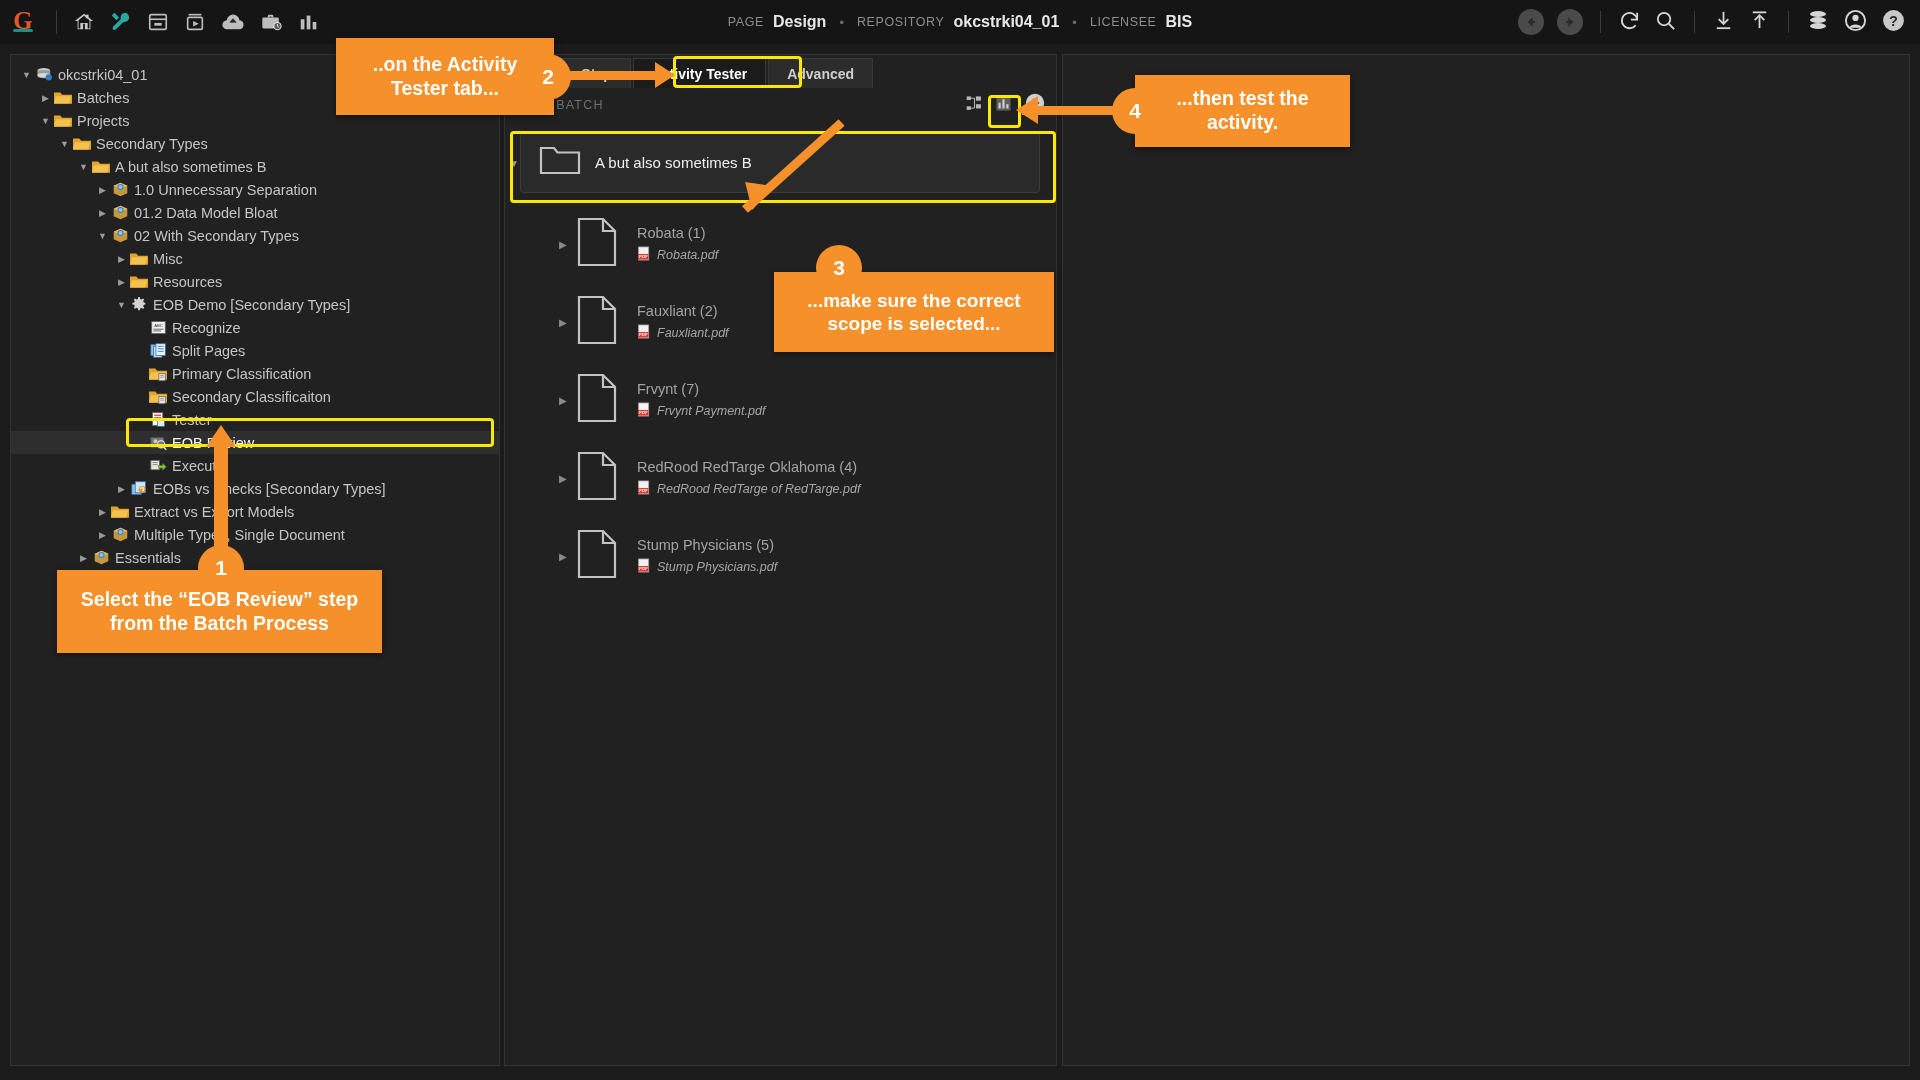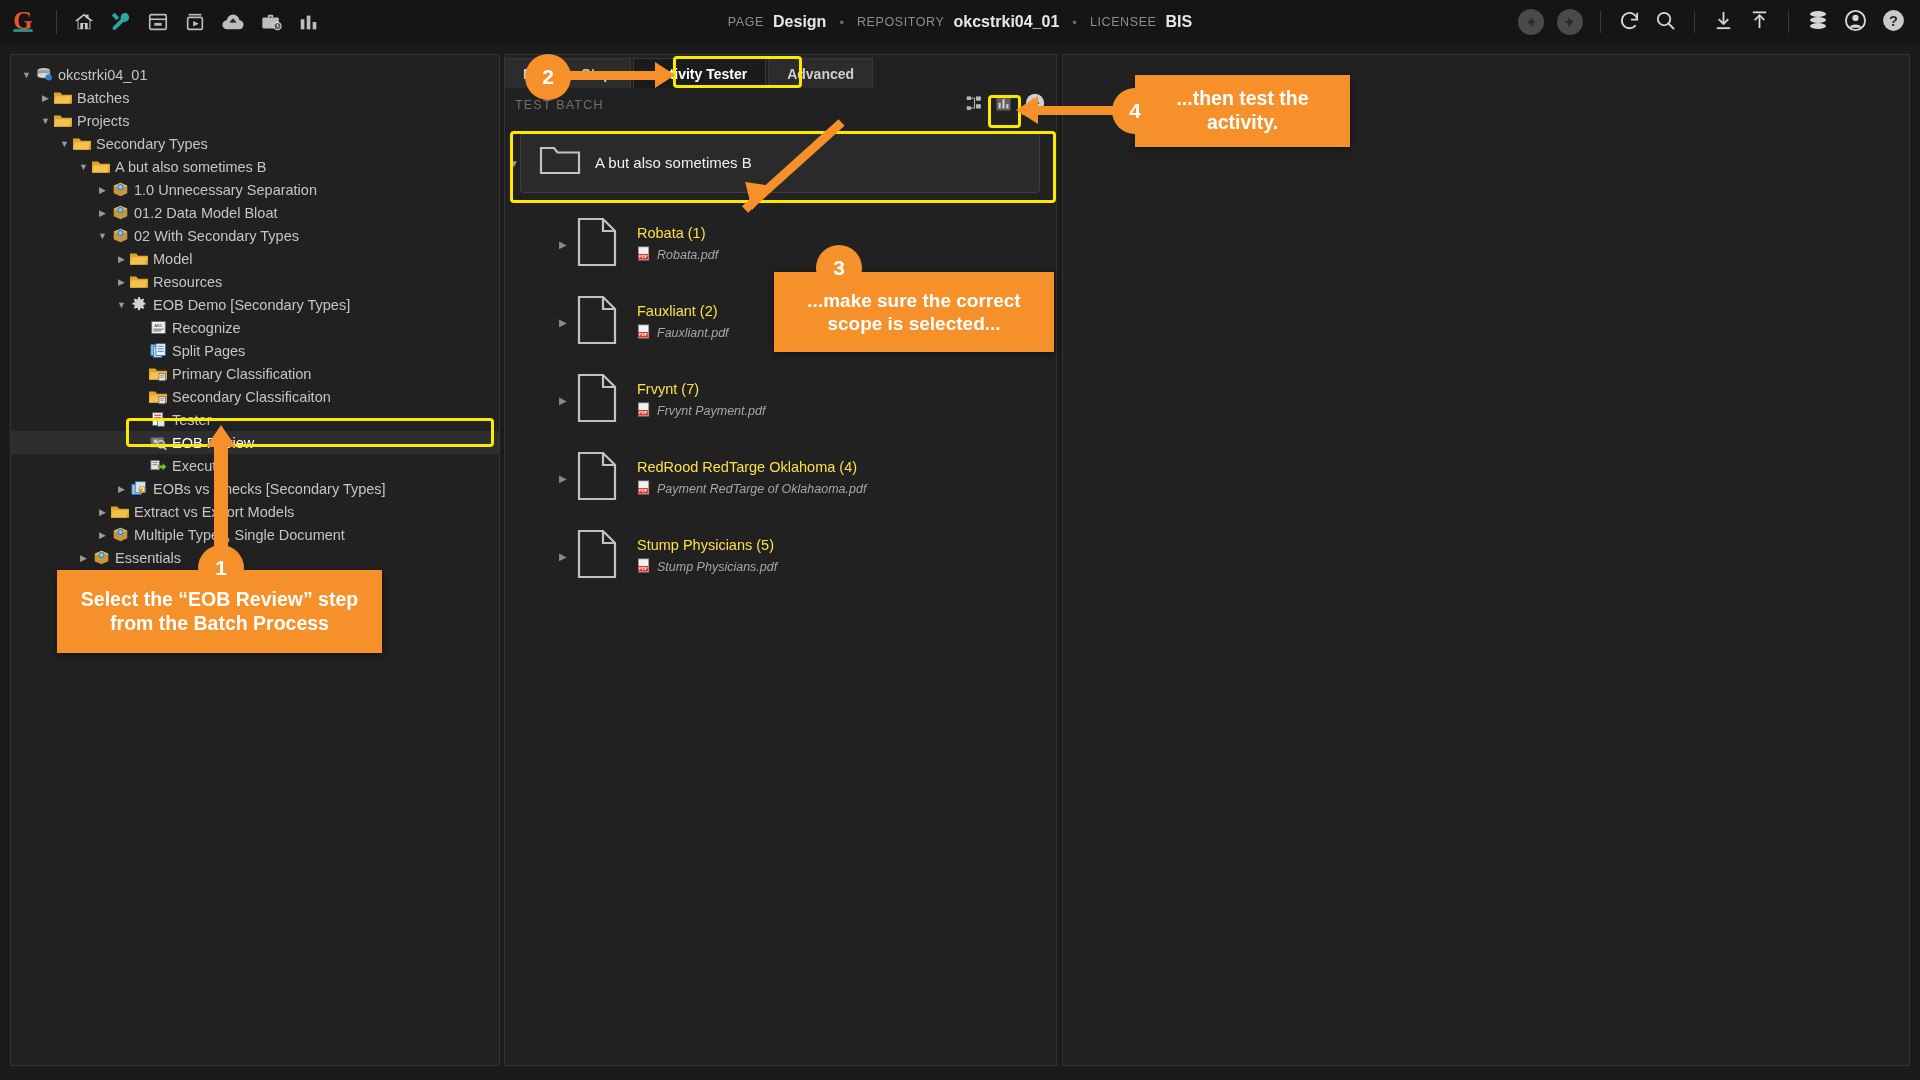--- a/index.html
+++ b/index.html
@@ -81,21 +81,21 @@
     background:#2a2a2a; border:1px solid #3d3d3d; border-radius:4px;
     display:flex; align-items:center; padding-left:18px;
   }
   .scope-arrow { position:absolute; left:-12px; top:26px; color:#9a9a9a; font-size:10px;}
   .scope-label { font-size:15px; color:#efefef; margin-left:14px;}
 
   .doclist { position:absolute; left:0; top:150px; width:100%; }
   .docrow { display:flex; align-items:center; height:78px; padding-left:54px; }
   .doc-arrow { width:18px; color:#8a8a8a; font-size:10px; }
   .doc-text { margin-left:20px; }
-  .doc-title { font-size:14.5px; color:#fde047; margin-bottom:5px;}
+  .doc-title { font-size:14.5px; color:#a3a3a3; margin-bottom:5px;}
   .doc-file { font-size:12.5px; color:#a6a6a6; font-style:italic; display:flex; align-items:center; gap:5px;}
 
   
   .rightpanel {
     position:absolute; left:1062px; top:54px; width:848px; height:1012px;
     background:#212121; border:1px solid #333;
   }
 
   
   .callout {
@@ -343,21 +343,21 @@
           <span class="tlabel">02 With Secondary Types</span>
         </div>
         <div class="trow" style="padding-left: 103px;">
           <span class="arrow">▶</span>
           <span class="ticon">
             <svg width="18" height="16" viewBox="0 0 20 17">
               <path d="M0 2.5h7l2 2.5h11v10H0z" fill="#e0a42e"></path>
               <path d="M2 6.5h17l-2 8H0z" fill="#f3c14e"></path>
             </svg>
           </span>
-          <span class="tlabel">Model</span>
+          <span class="tlabel">Misc</span>
         </div>
         <div class="trow" style="padding-left: 103px;">
           <span class="arrow">▶</span>
           <span class="ticon">
             <svg width="18" height="16" viewBox="0 0 20 17">
               <path d="M0 2.5h7l2 2.5h11v10H0z" fill="#e0a42e"></path>
               <path d="M2 6.5h17l-2 8H0z" fill="#f3c14e"></path>
             </svg>
           </span>
           <span class="tlabel">Resources</span>
@@ -645,21 +645,21 @@
               <path d="M26 2v12h12"></path>
             </svg></span>
           <div class="doc-text">
             <div class="doc-title">RedRood RedTarge Oklahoma (4)</div>
             <div class="doc-file">
               <span><svg width="15" height="15" viewBox="0 0 16 16">
                   <rect x="1.5" y="1" width="11" height="14" fill="#f2f2f2" stroke="#999" stroke-width="0.8"></rect>
                   <rect x="1" y="8.5" width="11" height="6" fill="#e03a2f"></rect>
                   <text x="6.5" y="13.3" font-size="4.6" fill="#fff" text-anchor="middle" font-family="Liberation Sans, sans-serif" font-weight="bold">PDF</text>
                 </svg></span>
-              <span>Payment RedTarge of Oklahaoma.pdf</span>
+              <span>RedRood RedTarge of RedTarge.pdf</span>
             </div>
           </div>
         </div>
         <div class="docrow">
           <span class="doc-arrow">▶</span>
           <span><svg width="40" height="50" viewBox="0 0 40 50" fill="none" stroke="#c2c2c2" stroke-width="2.2">
               <path d="M2 2h24l12 12v34H2z"></path>
               <path d="M26 2v12h12"></path>
             </svg></span>
           <div class="doc-text">
@@ -699,20 +699,23 @@
   <div class="cal-num" style="left:198px; top:545px; width:46px; height:46px; border-radius:50%; font-size:21px;">
     <span>1</span>
   </div>
   <div class="callout" style="left:57px; top:570px; width:325px; height:83px; display:flex; align-items:center; justify-content:center; padding:0 14px; font-size:19.5px;">
     <span>Select the “EOB Review” step from the Batch Process</span>
   </div>
 
   <div class="cal-num" style="left:525px; top:54px; width:46px; height:46px; border-radius:50%; font-size:21px;">
     <span>2</span>
   </div>
+  <div class="callout" style="left:336px; top:38px; width:218px; height:77px; display:flex; align-items:center; justify-content:center; padding:0 12px; font-size:19.5px;">
+    <span>..on the Activity Tester tab...</span>
+  </div>
   <div class="connector" style="left:560px; top:71px; width:100px; height:9px;"></div>
   <div class="arrowhead" style="left:655px; top:62px; border-top:13px solid transparent; border-bottom:13px solid transparent; border-left:20px solid #f5902b;"></div>
 
   <div class="connector" style="left:745px; top:205px; width:130px; height:9px; transform:rotate(-42deg); transform-origin:left center;"></div>
   <div class="arrowhead" style="left:738px; top:178px; border-left:16px solid transparent; border-right:16px solid transparent; border-bottom:24px solid #f5902b; transform:rotate(-48deg);"></div>
   <div class="cal-num" style="left:816px; top:245px; width:46px; height:46px; border-radius:50%; font-size:21px;">
     <span>3</span>
   </div>
   <div class="callout" style="left:774px; top:272px; width:280px; height:80px; display:flex; align-items:center; justify-content:center; padding:0 12px; font-size:19px;">
     <span>...make sure the correct scope is selected...</span>

